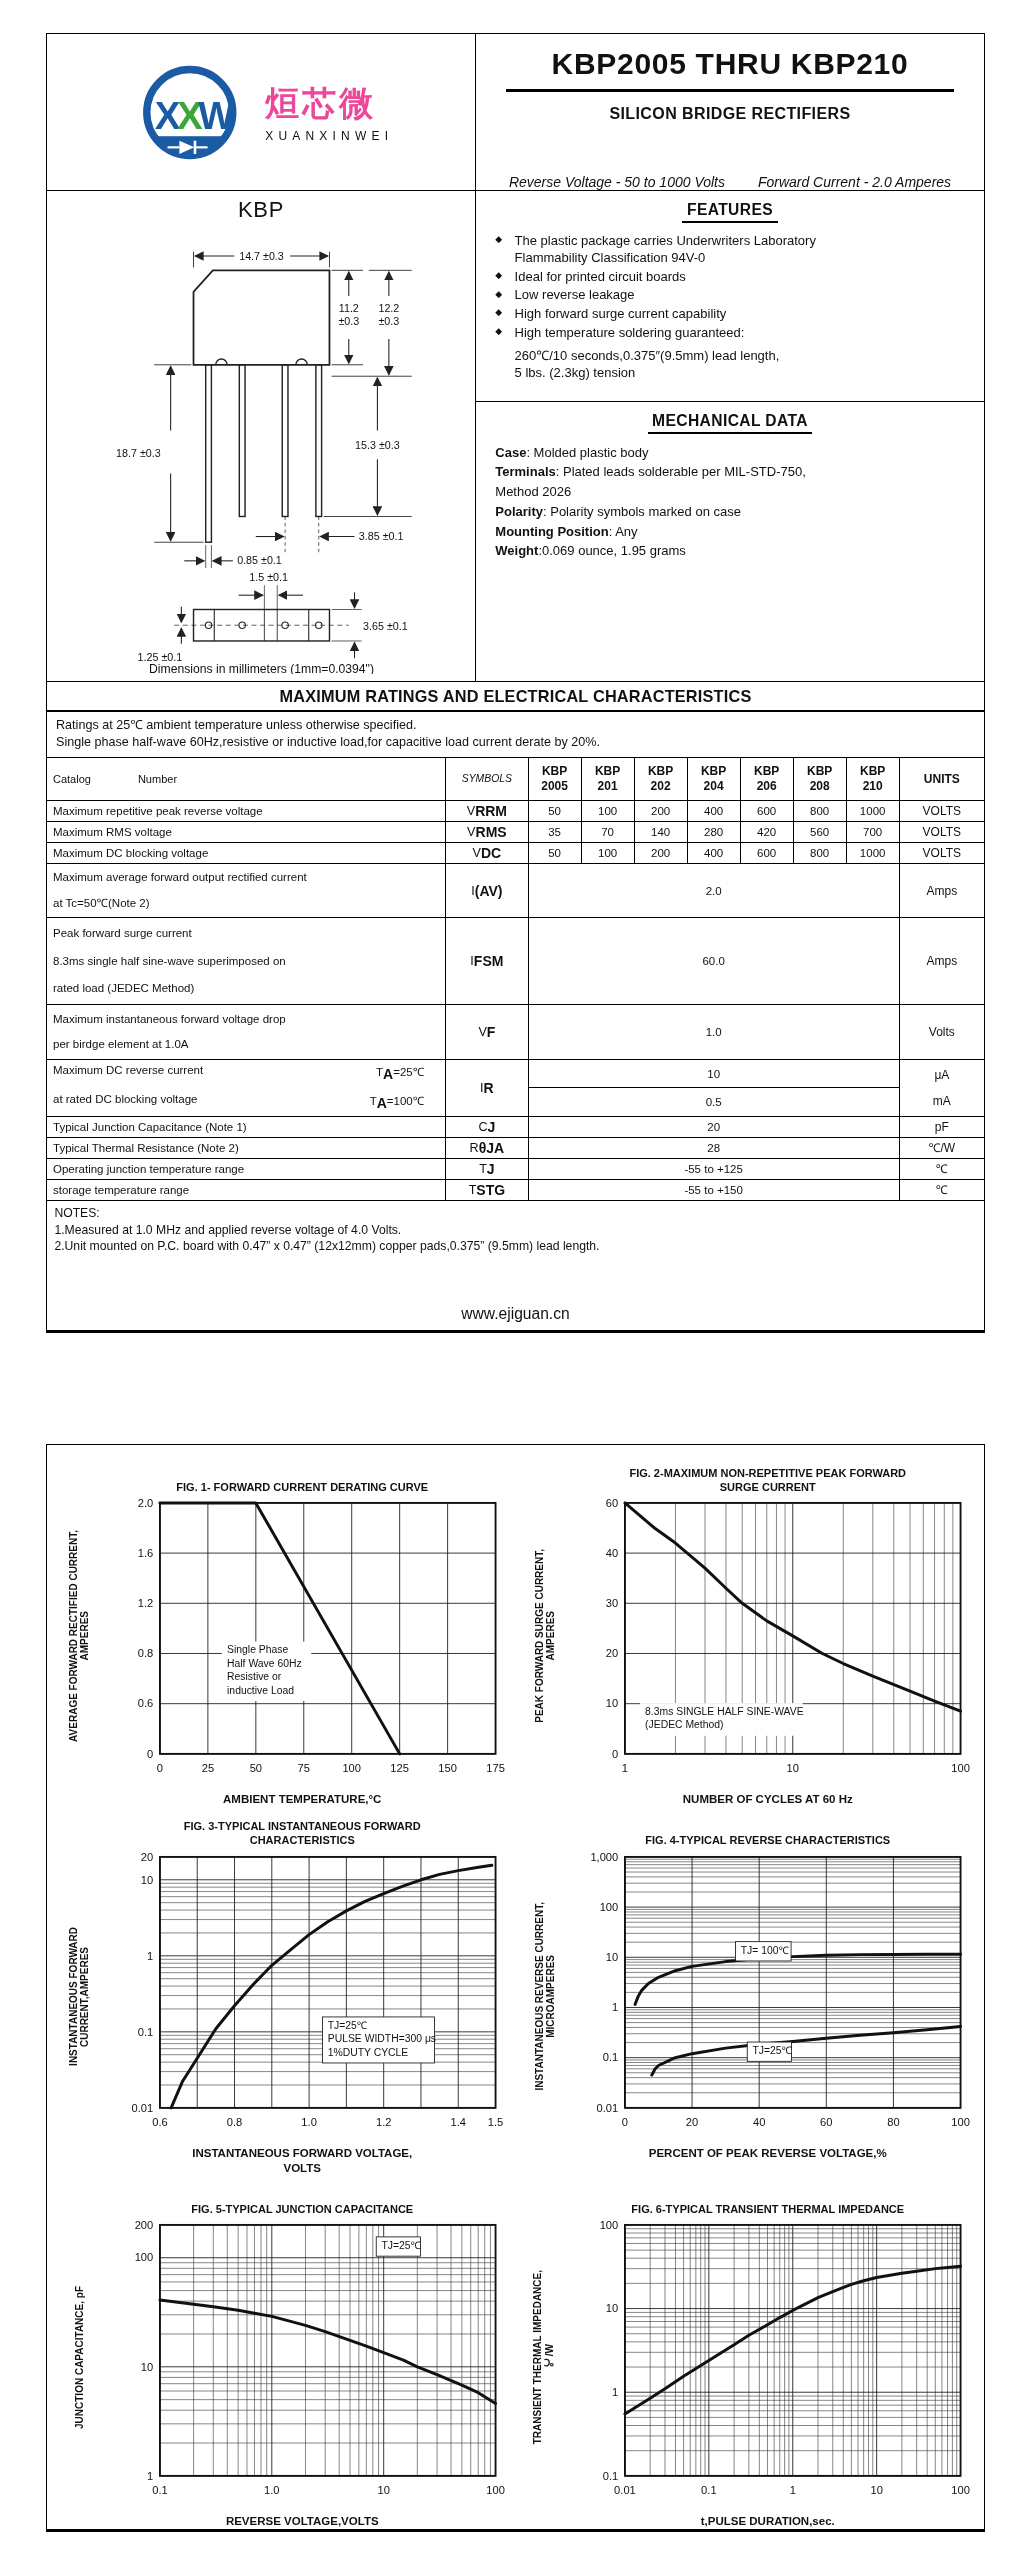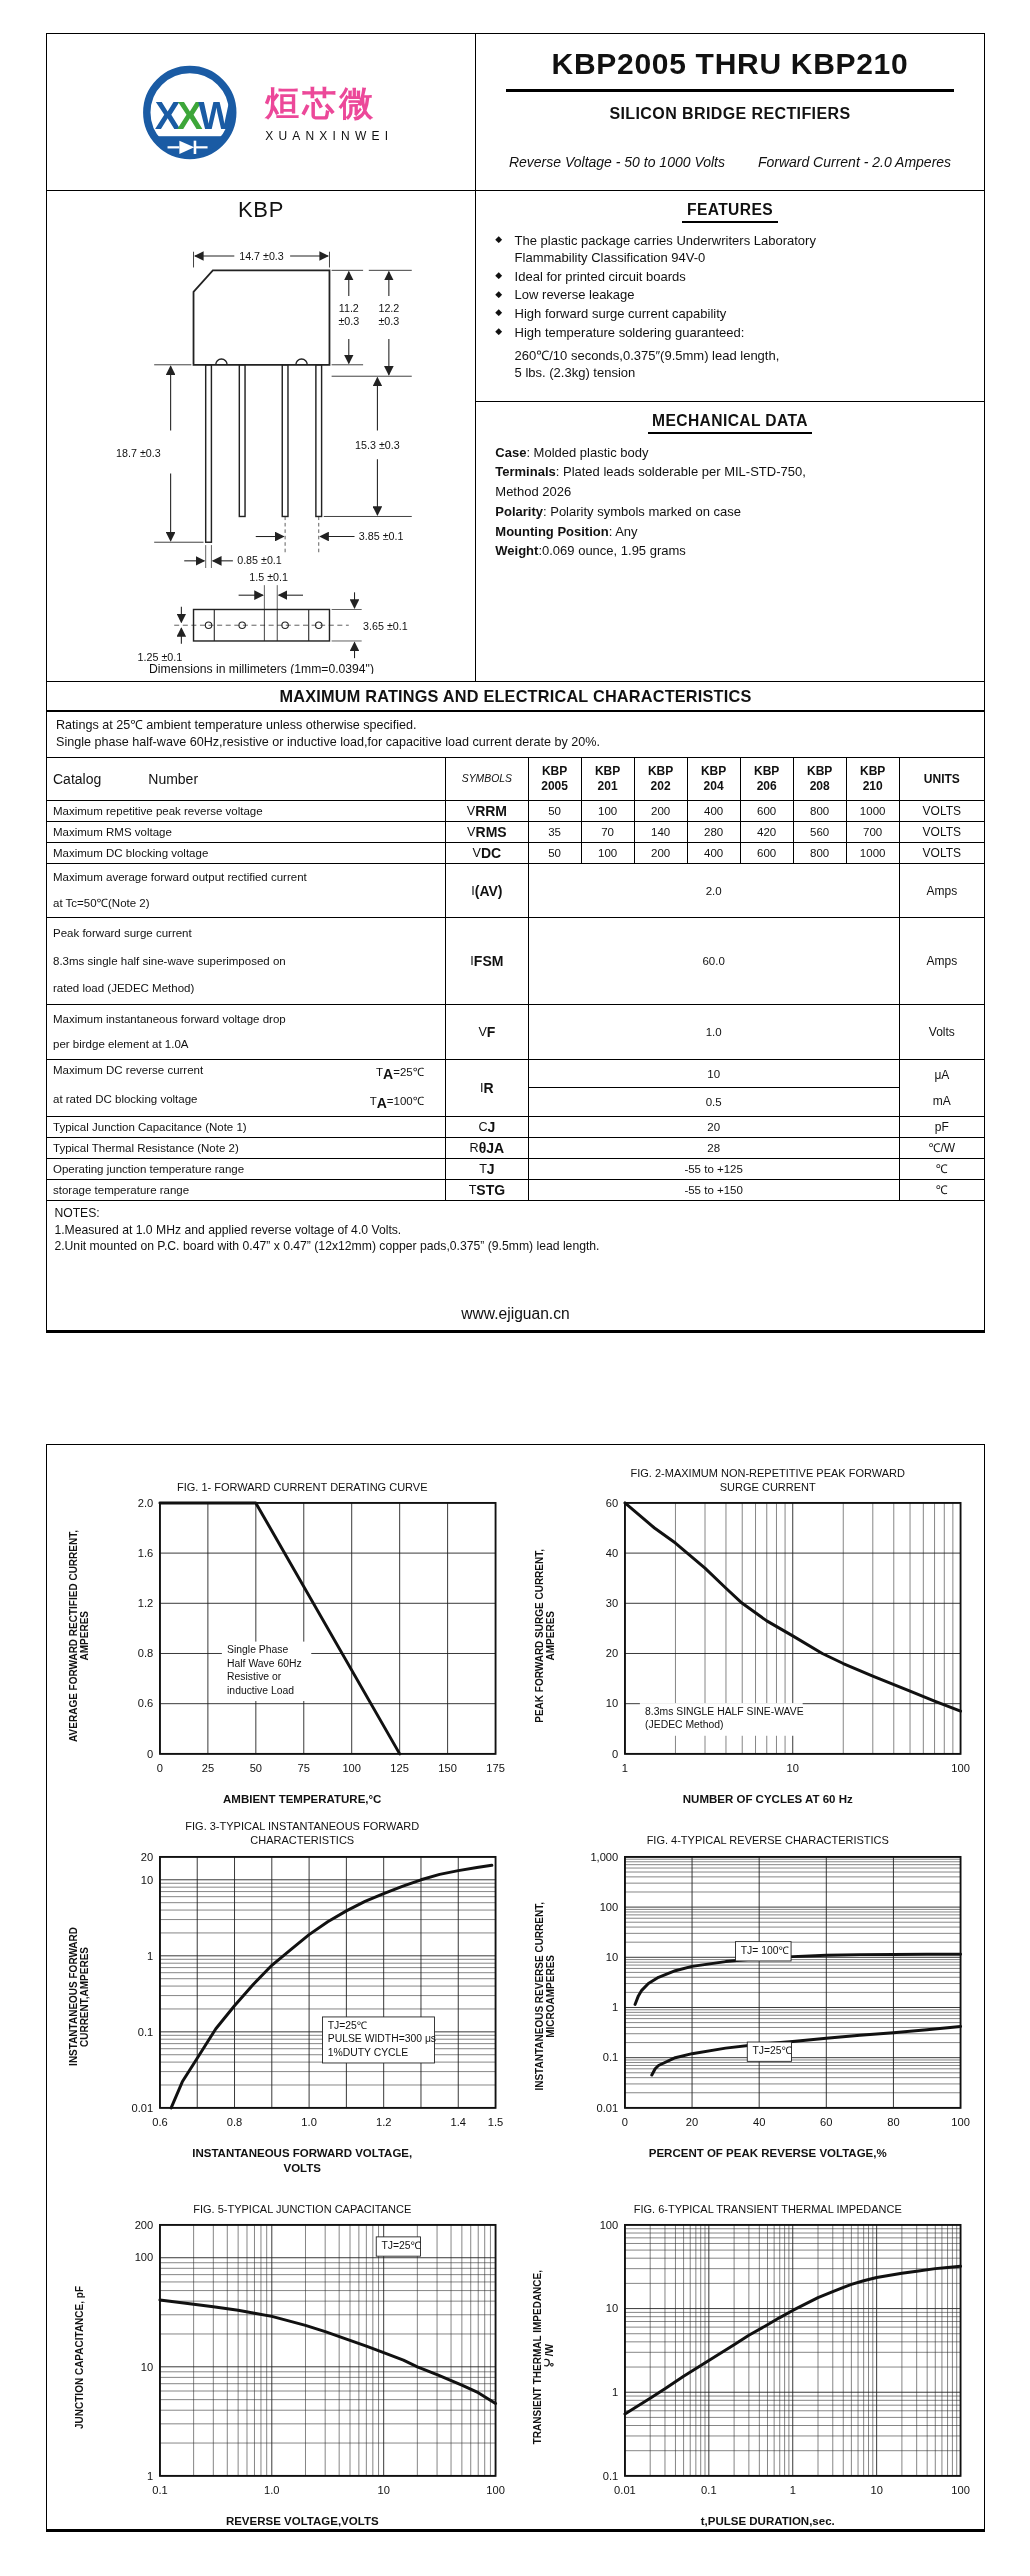--- a/index.html
+++ b/index.html
@@ -12,21 +12,21 @@
   .page1 { margin-top:33px; }
   .page2 { margin-top:111px; }
 
   
   .hdr { display:flex; border-bottom:1.5px solid #000; height:157px; }
   .hdr-logo { width:429px; border-right:1.5px solid #000; display:flex; align-items:center; justify-content:center; }
   .hdr-title { flex:1; display:flex; flex-direction:column; align-items:center; padding-top:13.4px; position:relative; }
   .big-title { font-size:30px; font-weight:bold; letter-spacing:0.7px; }
   .title-rule { width:88%; border-bottom:3px solid #000; margin-top:7.4px; }
   .sub-title { font-size:16px; font-weight:bold; margin-top:13.4px; letter-spacing:0.4px; }
-  .tagline { position:absolute; bottom:20px; width:100%; display:flex; justify-content:space-evenly; font-style:italic; font-size:14px; }
+  .tagline { position:absolute; bottom:0; width:100%; display:flex; justify-content:space-evenly; font-style:italic; font-size:14px; }
   .logo-cn { font-size:34px; font-weight:bold; color:#ec4899; letter-spacing:3px; font-family:"DejaVu Sans", sans-serif;}
   .logo-en { font-size:12px; letter-spacing:5.2px; color:#111; margin-top:1.5px; }
 
   
   .p1body { display:flex; }
   .p1left { width:429px; border-right:1.5px solid #000; padding:4.5px 0 7.4px 0; display:flex; flex-direction:column; align-items:center; }
   .p1right { flex:1; display:flex; flex-direction:column; }
   .featbox { border-bottom:1.5px solid #000; padding:7.4px 19.3px 19.3px 19.3px; }
   .mechbox { padding:7.4px 19.3px 15px 19.3px; flex:1; }
   .sec-head { font-size:15.6px; font-weight:bold; text-align:left; margin:3px auto 9px auto; border-bottom:2.2px solid #000; width:fit-content; padding:0 4.5px 1.5px 4.5px; letter-spacing:0.4px;}
@@ -45,21 +45,21 @@
   .tbl { font-size:11.5px; }
   .tr { display:grid; grid-template-columns:42.6% 8.8% repeat(7,1fr) 9.0%; border-bottom:1.5px solid #000; }
   .tr:last-child { border-bottom:1.5px solid #000; }
   .td { border-right:1.1px solid #000; display:flex; align-items:center; justify-content:center; text-align:center; padding:1.5px 3px; min-height:20px;}
   .td:last-child { border-right:none; }
   .td.lbl { justify-content:flex-start; text-align:left; padding-left:6px; }
   .td.sym { font-size:12.6px; }
   .td.sym sub, .lbl sub { font-size:14px; font-weight:bold; }
   .td.units { font-size:12px; }
   .th .td { font-weight:bold; }
-  .th .lbl { font-weight:normal; font-size:14px; gap:47px; min-height:42px;}
+  .th .lbl { font-weight:normal; font-size:11px; gap:47px; min-height:42px;}
   .th .sym { font-style:italic; font-weight:normal; font-size:10.4px; }
   .part-col div { line-height:1.25; font-size:12px; }
   .merged { grid-column:3 / span 7; }
   .tall2 { line-height:2.2; }
   .tall3 { line-height:2.4; }
   .ir-label { flex-direction:column; align-items:stretch; justify-content:center; gap:10.4px; padding-top:4.5px; padding-bottom:4.5px;}
   .ir-label .l { display:flex; justify-content:space-between; padding-right:18px; }
   .ir-vals { grid-column:3 / span 7; display:flex; flex-direction:column; border-right:1.1px solid #000;}
   .ir-vals div { flex:1; display:flex; align-items:center; justify-content:center; }
   .ir-vals div:first-child { border-bottom:1.1px solid #000; }
@@ -69,21 +69,21 @@
   .notes { padding:4.5px 7.4px 3px 7.4px; font-size:12.2px; line-height:1.35; }
   .p1footer { text-align:center; font-size:15.6px; padding:47px 0 7.4px 0; }
 
   
   .p2head { text-align:center; font-size:18.5px; font-weight:bold; padding:9px 0; border-bottom:3px solid #000; letter-spacing:0.2px; }
   .figgrid { display:grid; grid-template-columns:1fr 1fr; padding:19.3px 3px 0 3px; row-gap:10.4px; }
   .fig { display:flex; justify-content:center; }
   .fig-ylab { display:flex; align-items:center; justify-content:center; width:39px; }
   .fig-ylab div { writing-mode:vertical-rl; transform:rotate(180deg); font-weight:bold; font-size:10px; text-align:center; }
   .fig-main { width:407px; }
-  .fig-title { text-align:center; font-weight:normal; font-size:11px; line-height:1.3; min-height:30px; display:flex; flex-direction:column; justify-content:flex-end; }
+  .fig-title { text-align:center; font-weight:bold; font-size:11px; line-height:1.3; min-height:30px; display:flex; flex-direction:column; justify-content:flex-end; }
   .fig-xlab { text-align:center; font-weight:bold; font-size:11.5px; line-height:1.3; margin-top:1px; }
   .fig-svg { display:block; }
 
   
   .pkg-name { font-size:22px; margin:1.5px 0 0 0; letter-spacing:0.7px;}
   svg text { font-family:"Liberation Sans", sans-serif; }
 </style>
 </head>
 <body>
 

